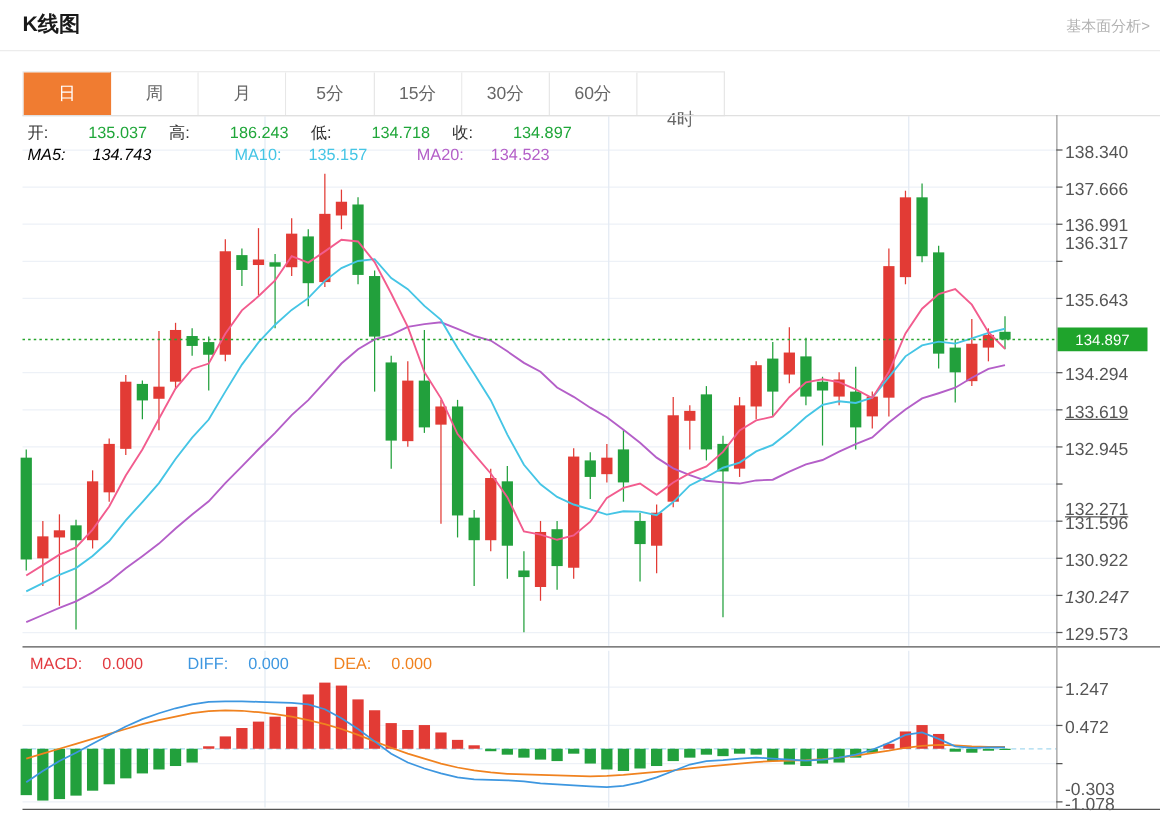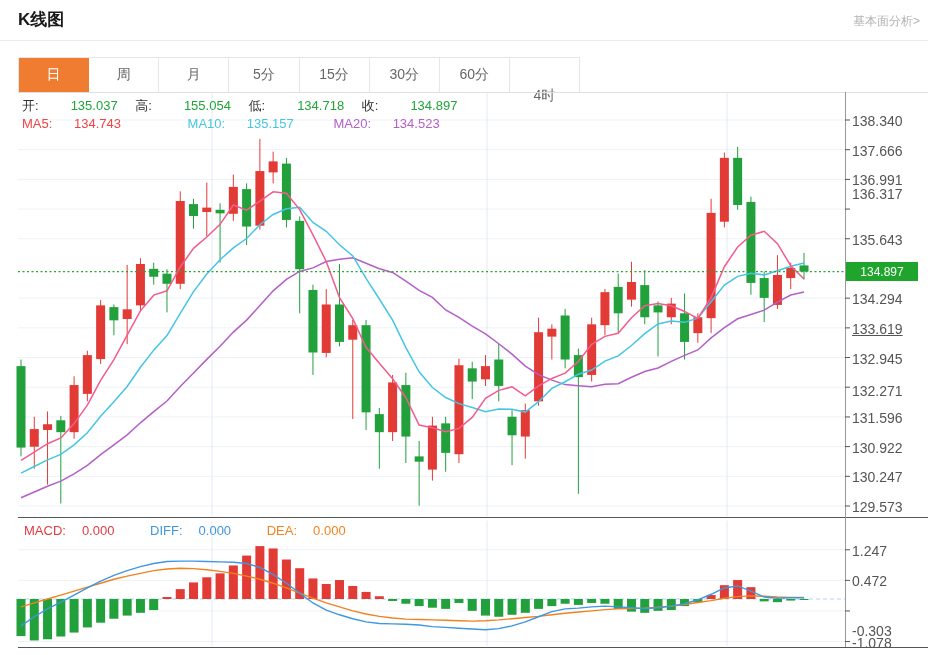--- a/index.html
+++ b/index.html
@@ -14,21 +14,21 @@
        border-right:1px solid #e7e7e7;cursor:pointer;box-sizing:border-box;background:#fff;}
   .tab:last-child{border-right:none;margin-top:38px;}
   .tab.sel{background:#f07c31;color:#fff;border-color:#f07c31;}
   svg#chart-svg{position:absolute;left:0;top:0;z-index:1;}
   .overlay{position:absolute;z-index:2;white-space:nowrap;}
   .inforow{left:22px;top:97px;font-size:13px;}
   .inforow .lb{color:#333;}
   .inforow .vl{color:#1fa639;margin-right:14px;margin-left:32px;}
   .marow{left:22px;top:116px;font-size:13px;}
   .marow span{margin-right:18px;}
-  .ma5c{color:#ef4444;} .ma10c{color:#45c5e5;padding-left:27px;} .ma20c{color:#b45fc8;}
+  .ma5c{color:#000000;font-style:italic;} .ma10c{color:#45c5e5;padding-left:27px;} .ma20c{color:#b45fc8;}
   .macdrow{left:24px;top:523px;font-size:13px;}
   .macdrow span{margin-right:16px;}
   .macdc{color:#e23b41;} .diffc{color:#3e97e0;} .deac{color:#f0821f;}
   .yaxis-label{position:absolute;left:852px;z-index:2;font-size:14px;color:#555;}
   .price-badge{position:absolute;left:846px;width:72px;height:19px;z-index:3;background:#1fa42c;
                color:#fff;font-size:12px;display:flex;align-items:center;justify-content:center;}
 </style>
 </head>
 <body>
 
@@ -284,21 +284,21 @@
       <line x1="845" y1="476.33478999999954" x2="850" y2="476.33478999999954" stroke="#555" stroke-width="1"></line>
       <line x1="845" y1="506.0110099999998" x2="850" y2="506.0110099999998" stroke="#555" stroke-width="1"></line>
       <line x1="845" y1="549.76844" x2="850" y2="549.76844" stroke="#555" stroke-width="1"></line>
       <line x1="845" y1="580.36544" x2="850" y2="580.36544" stroke="#555" stroke-width="1"></line>
       <line x1="845" y1="610.96244" x2="850" y2="610.96244" stroke="#555" stroke-width="1"></line>
       <line x1="845" y1="641.55944" x2="850" y2="641.55944" stroke="#555" stroke-width="1"></line>
     </svg>
 
   <div class="overlay inforow">
     <span class="lb">开:</span><span class="vl">135.037</span>
-    <span class="lb">高:</span><span class="vl">155.054</span>
+    <span class="lb">高:</span><span class="vl">186.243</span>
     <span class="lb">低:</span><span class="vl">134.718</span>
     <span class="lb">收:</span><span class="vl">134.897</span>
   </div>
 
   <div class="overlay marow">
     <span class="ma5c"><span>MA5:</span> <span>134.743</span></span>
     <span class="ma10c"><span>MA10:</span> <span>135.157</span></span>
     <span class="ma20c"><span>MA20:</span> <span>134.523</span></span>
   </div>
 
@@ -310,24 +310,24 @@
 
   <div id="axis-labels">
       <div class="yaxis-label" style="top: 113px;">138.340</div>
       <div class="yaxis-label" style="top: 142.676px;">137.666</div>
       <div class="yaxis-label" style="top: 172.396px;">136.991</div>
       <div class="yaxis-label" style="top: 186px;">136.317</div>
       <div class="yaxis-label" style="top: 231.749px;">135.643</div>
       <div class="yaxis-label" style="top: 291.145px;">134.294</div>
       <div class="yaxis-label" style="top: 320.866px; text-decoration: underline;">133.619</div>
       <div class="yaxis-label" style="top: 350.542px;">132.945</div>
-      <div class="yaxis-label" style="top: 383px;">132.271</div>
+      <div class="yaxis-label" style="top: 399px; text-decoration: underline;">132.271</div>
       <div class="yaxis-label" style="top: 409.938px;">131.596</div>
       <div class="yaxis-label" style="top: 439.615px;">130.922</div>
-      <div class="yaxis-label" style="top: 469.335px;">130.247</div>
+      <div class="yaxis-label" style="top: 469.335px; font-style: italic;">130.247</div>
       <div class="yaxis-label" style="top: 499.011px;">129.573</div>
       <div class="yaxis-label" style="top: 542.768px;">1.247</div>
       <div class="yaxis-label" style="top: 573.365px;">0.472</div>
       <div class="yaxis-label" style="top: 623px;">-0.303</div>
       <div class="yaxis-label" style="top: 634.559px;">-1.078</div>
     </div>
 
   <div class="price-badge" style="top: 262.095px;">134.897</div>
 
 </div>

